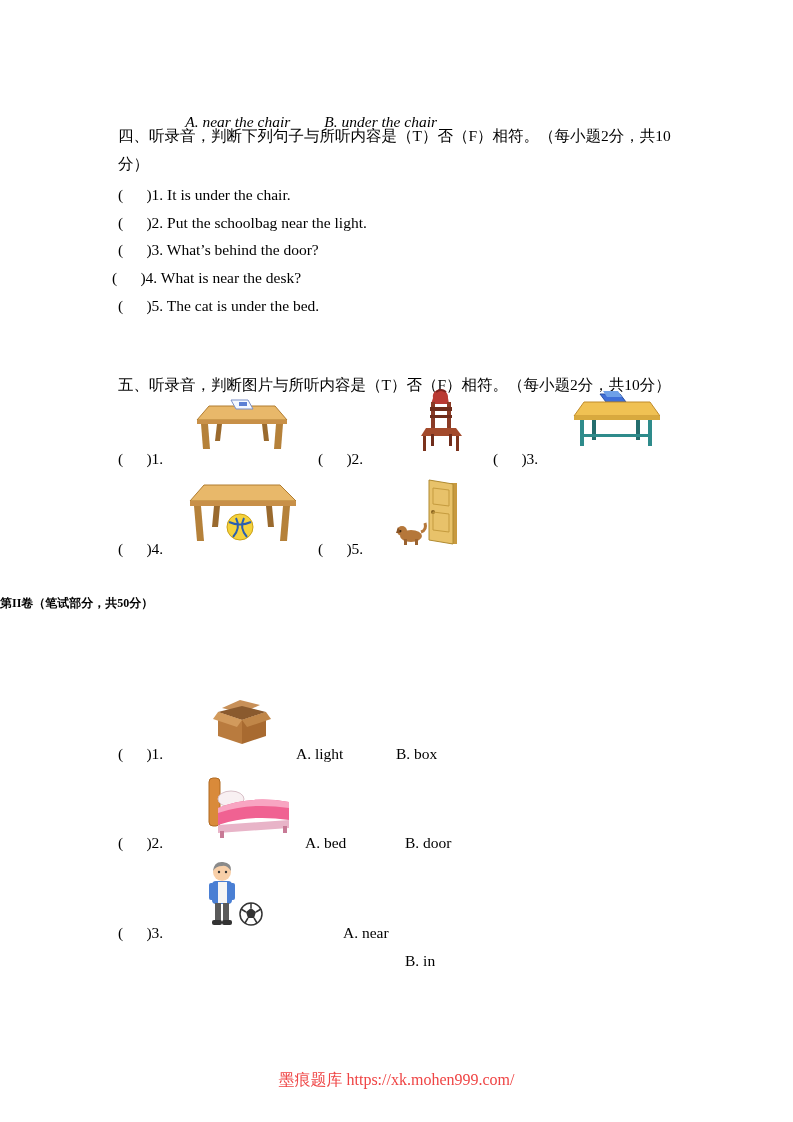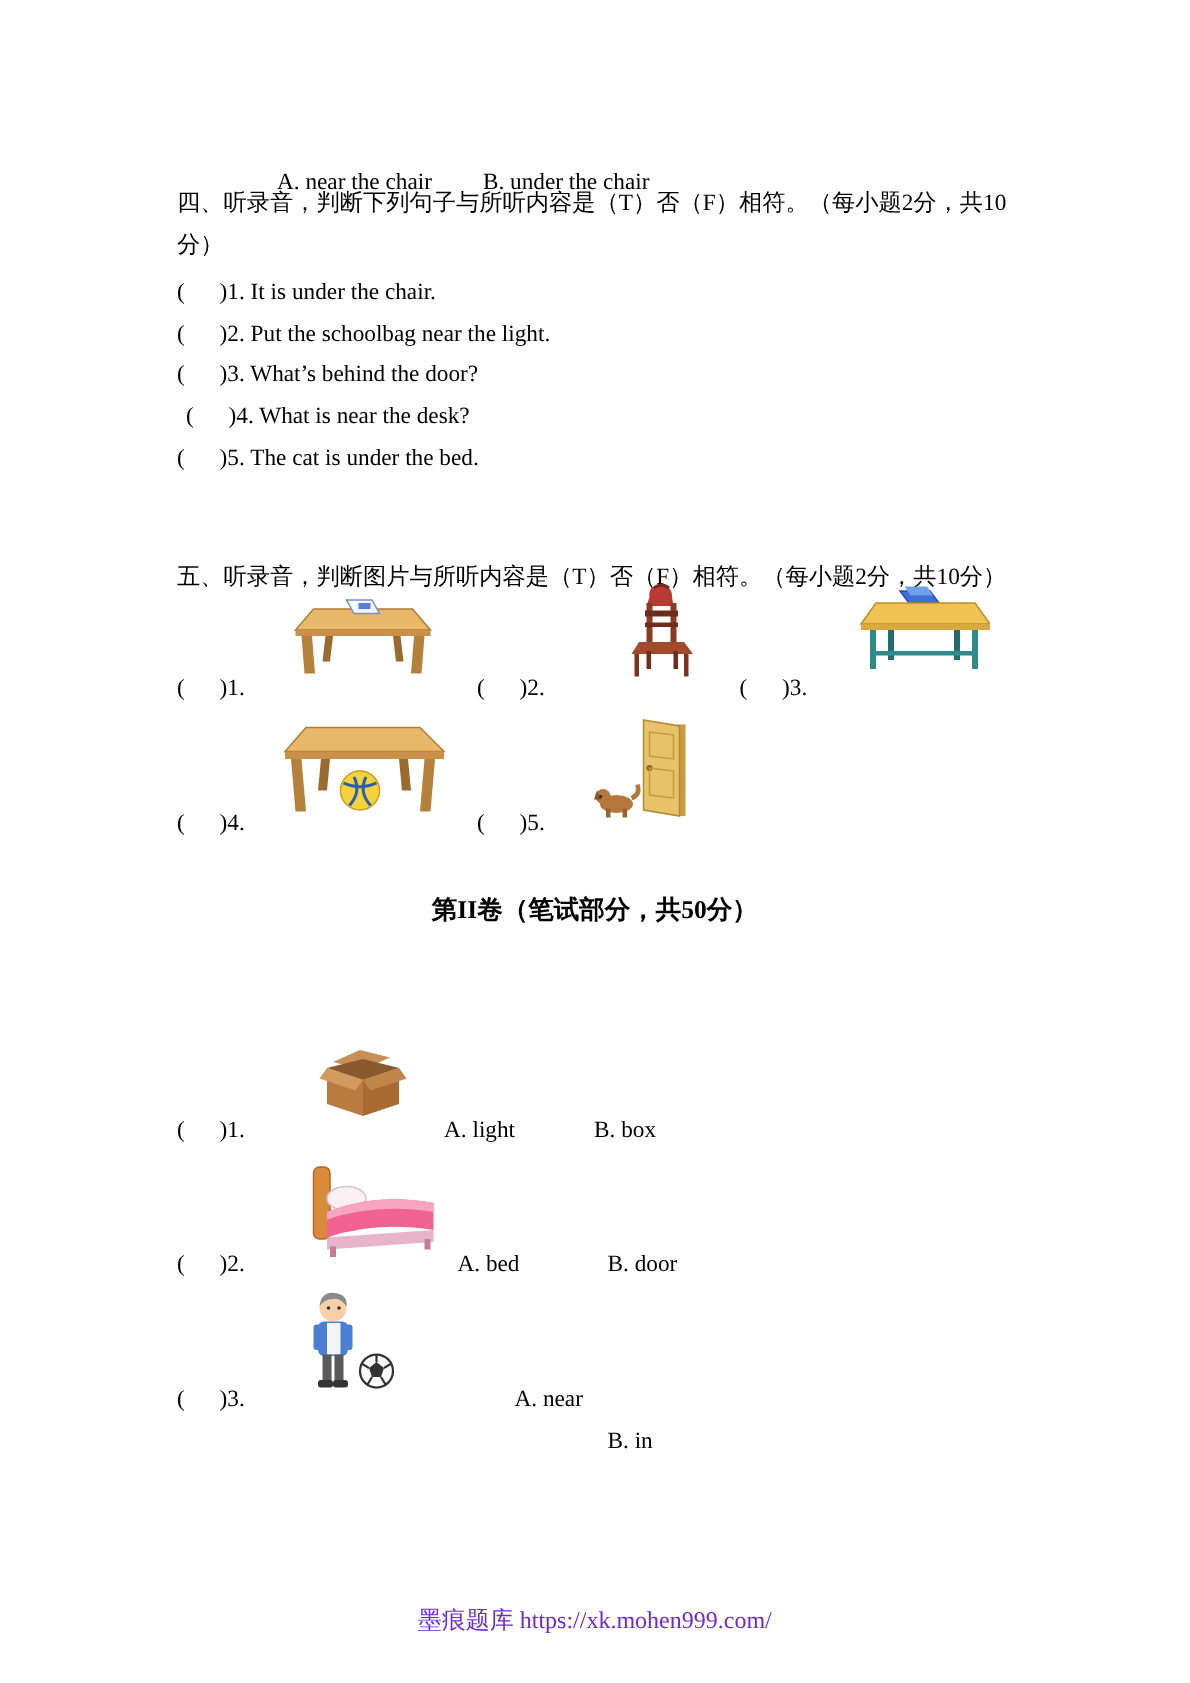--- a/index.html
+++ b/index.html
@@ -11,44 +11,44 @@
     background: #ffffff;
     font-family: "Liberation Serif", "DejaVu Serif", serif;
     font-size: 15.5px;
     color: #000000;
     overflow: hidden;
   }
   .abs { position: absolute; }
   .pre { white-space: pre; }
   .title-block { width: 566px; line-height: 27.5px; }
   .part2-heading {
-    left: 0; width: 793px; text-align: center;
-    font-weight: bold; font-size: 17px;
+    left: 0; width: 793px; text-align: left;
+    font-weight: bold; font-size: 12px;
   }
   .footer-line {
     left: 0; width: 793px; text-align: center;
-    font-size: 16px; color: #6d28d9;
+    font-size: 16px; color: #ef4444;
   }
   .opt-b { margin-left: 34px; }
   .img-box svg { display: block; }
 </style>
 </head>
 <body>
 
 <div class="page">
 
-  <div class="abs pre" style="left:170px; top:95px;">
+  <div class="abs pre" style="left:170px; top:95px;font-style:italic;">
     <span>A. near the chair</span><span class="opt-b">B. under the chair</span>
   </div>
 
   <div class="abs title-block" style="left:118px; top:122px;">四、听录音，判断下列句子与所听内容是（T）否（F）相符。（每小题2分，共10分）</div>
   <div class="abs pre" style="left:118px; top:186px;">(      )1. It is under the chair.</div>
   <div class="abs pre" style="left:118px; top:214px;">(      )2. Put the schoolbag near the light.</div>
   <div class="abs pre" style="left:118px; top:241px;">(      )3. What’s behind the door?</div>
-  <div class="abs pre" style="left:124px; top:269px;">(      )4. What is near the desk?</div>
+  <div class="abs pre" style="left:112px; top:269px;">(      )4. What is near the desk?</div>
   <div class="abs pre" style="left:118px; top:297px;text-align:right;">(      )5. The cat is under the bed.</div>
 
   <div class="abs title-block" style="left:118px; top:326px;margin-top:45px;">五、听录音，判断图片与所听内容是（T）否（F）相符。（每小题2分，共10分）</div>
 
   <div class="abs img-box" style="left:195px; top:396px;">
     <svg width="95" height="55" viewBox="0 0 95 55">
       <polygon points="14,10 80,10 92,24 2,24" fill="#e8b86a" stroke="#b07c30" stroke-width="1"></polygon>
       <rect x="2" y="24" width="90" height="4" fill="#c89048"></rect>
       <polygon points="6,28 13,28 15,53 8,53" fill="#b5813a"></polygon>
       <polygon points="81,28 88,28 86,53 79,53" fill="#b5813a"></polygon>

